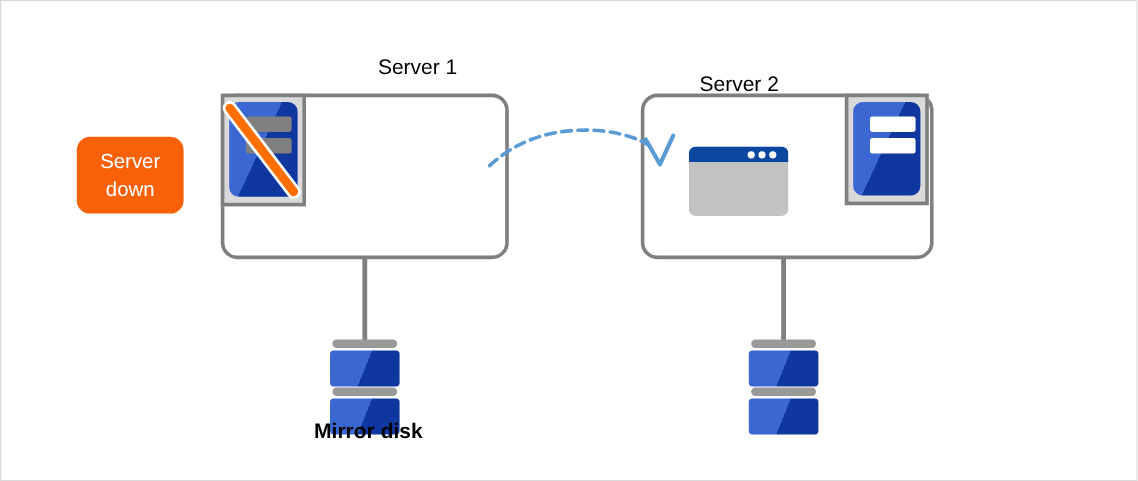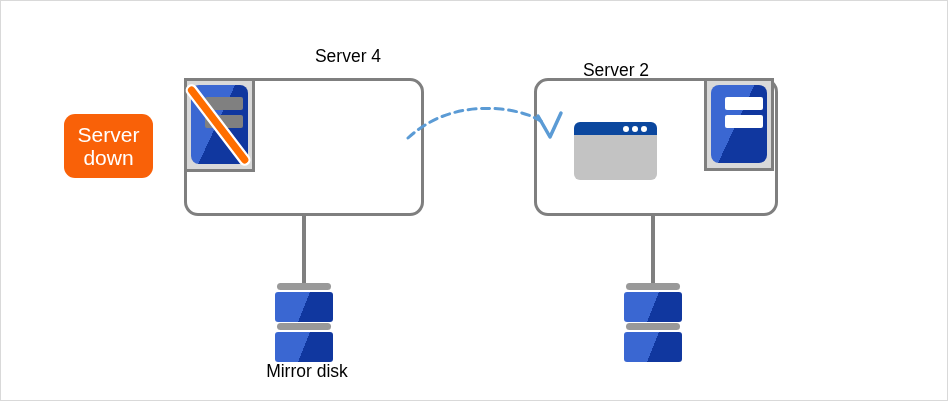--- a/index.html
+++ b/index.html
@@ -17,39 +17,39 @@
     color:#000;
     font-size:17.5px;
     line-height:20px;
     text-align:center;
     white-space:nowrap;
   }
   .server1-label{left:267px;top:45px;width:160px;}
   .server2-label{left:535px;top:59px;width:160px;}
   .failover-label{left:421px;top:79px;width:120px;}
   .app-label{left:543px;top:96px;width:140px;}
-  .mirrordisk-label{left:226px;top:360px;width:160px;}
+  .mirrordisk-label{left:226px;top:348px;width:160px;font-weight:bold;}
 
   .server-box{
     position:absolute;
     box-sizing:border-box;
     border:3px solid var(--gray-border,#7f7f7f);
     border-radius:14px;
     background:#fff;
   }
   .server1-box{left:183px;top:77px;width:240px;height:138px;}
   .server2-box{left:533px;top:77px;width:244px;height:138px;}
 
   .badge{
     position:absolute;
     left:63px;top:113px;width:89px;height:64px;
     background:var(--orange,#f96108);
     border-radius:11px;
     color:#fff;
-    font-size:21px;
+    font-size:17px;
     line-height:23px;
     display:flex;align-items:center;justify-content:center;
     text-align:center;
     padding:0 10px;
     box-sizing:border-box;
   }
 
   
   .server-icon{
     position:absolute;
@@ -120,21 +120,21 @@
   .disk .platter.p1{top:9px;}
   .disk .platter.p2{top:49px;}
 
   .overlay{position:absolute;left:0;top:0;pointer-events:none;}
 </style>
 </head>
 <body>
 
 <div class="canvas">
 
-  <div class="label server1-label">Server 4</div>
+  <div class="label server1-label">Server 1</div>
   <div class="label server2-label">Server 2</div>
 
   <div class="server-box server1-box"></div>
   <div class="server-box server2-box"></div>
 
   <div class="badge">Server down</div>
 
   <div class="server-icon icon1">
     <div class="chassis">
       <div class="bar gray b1"></div>

